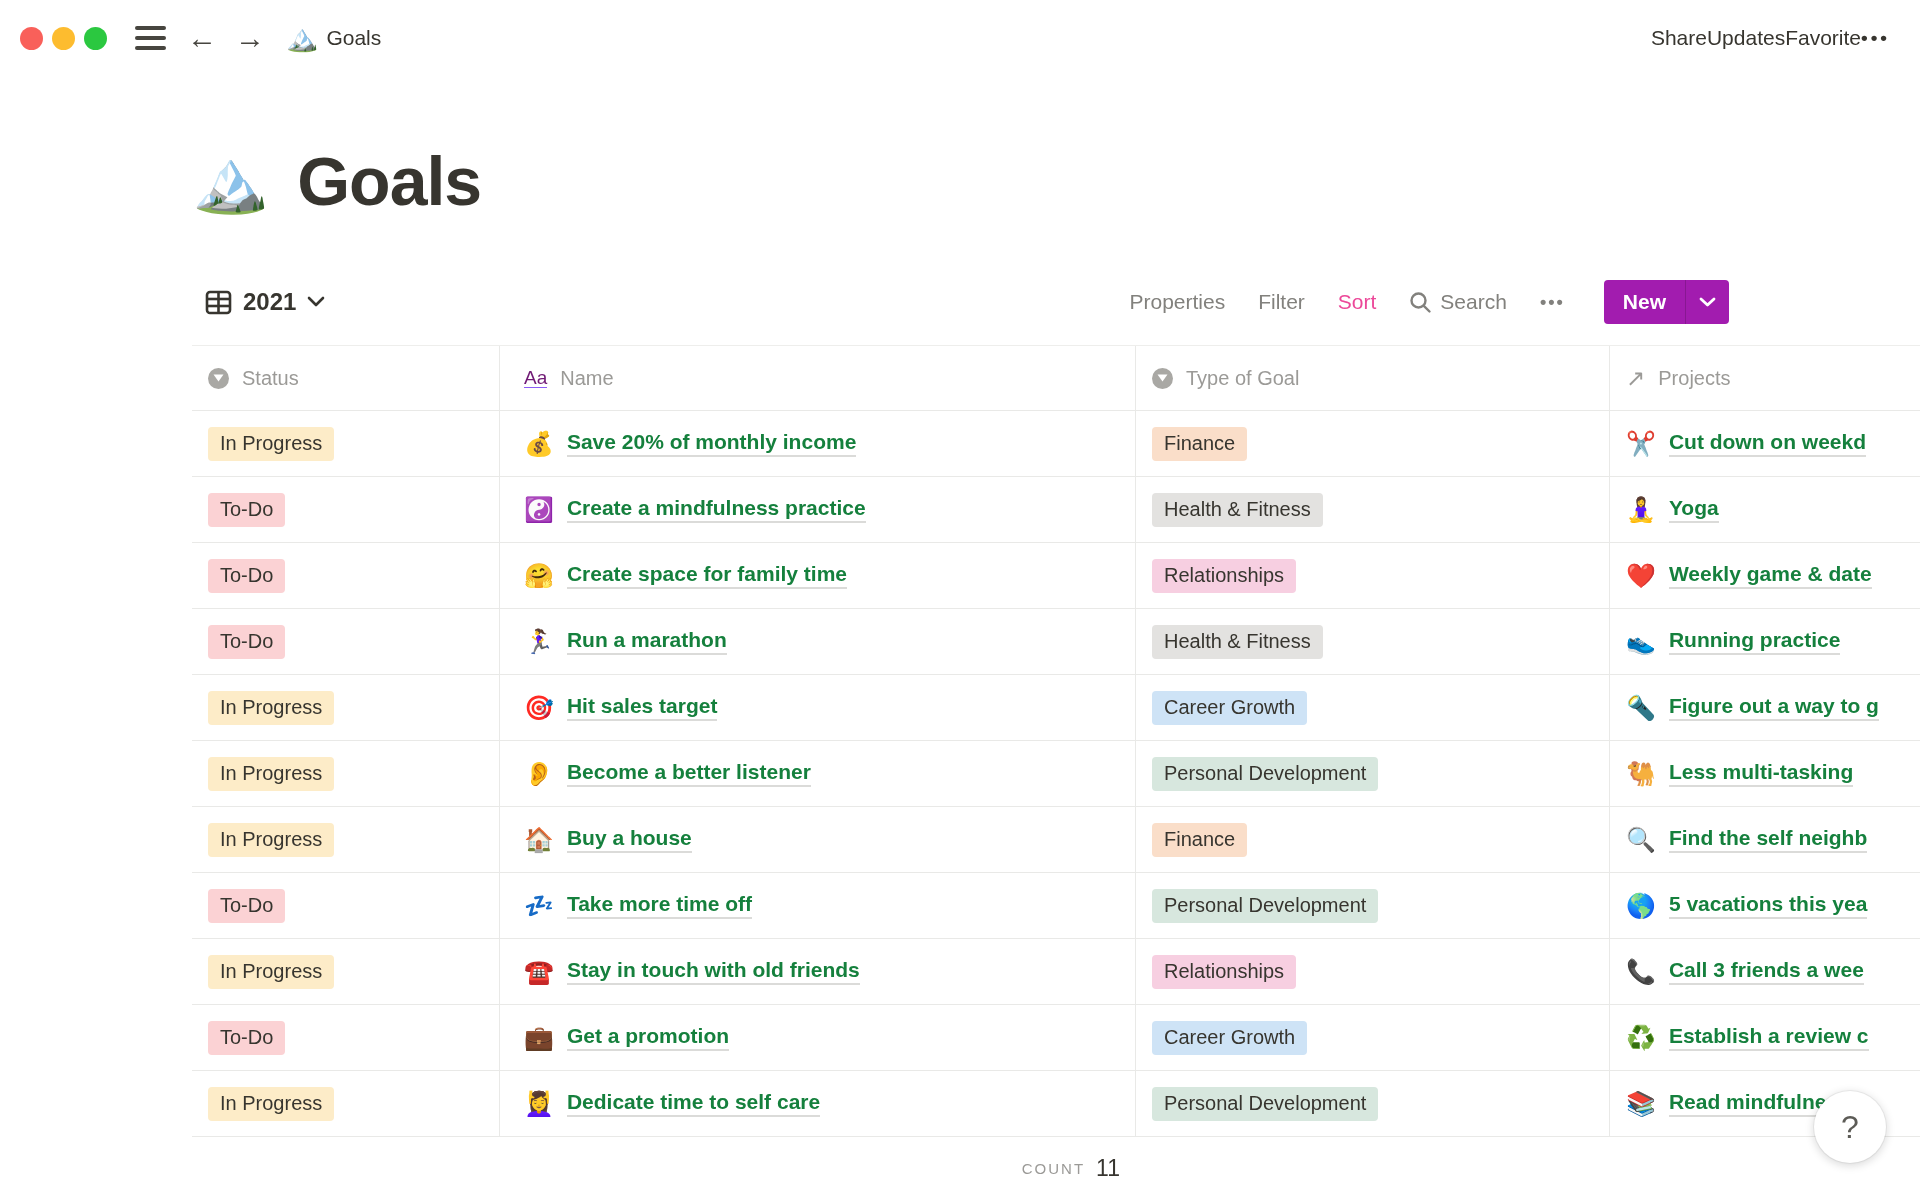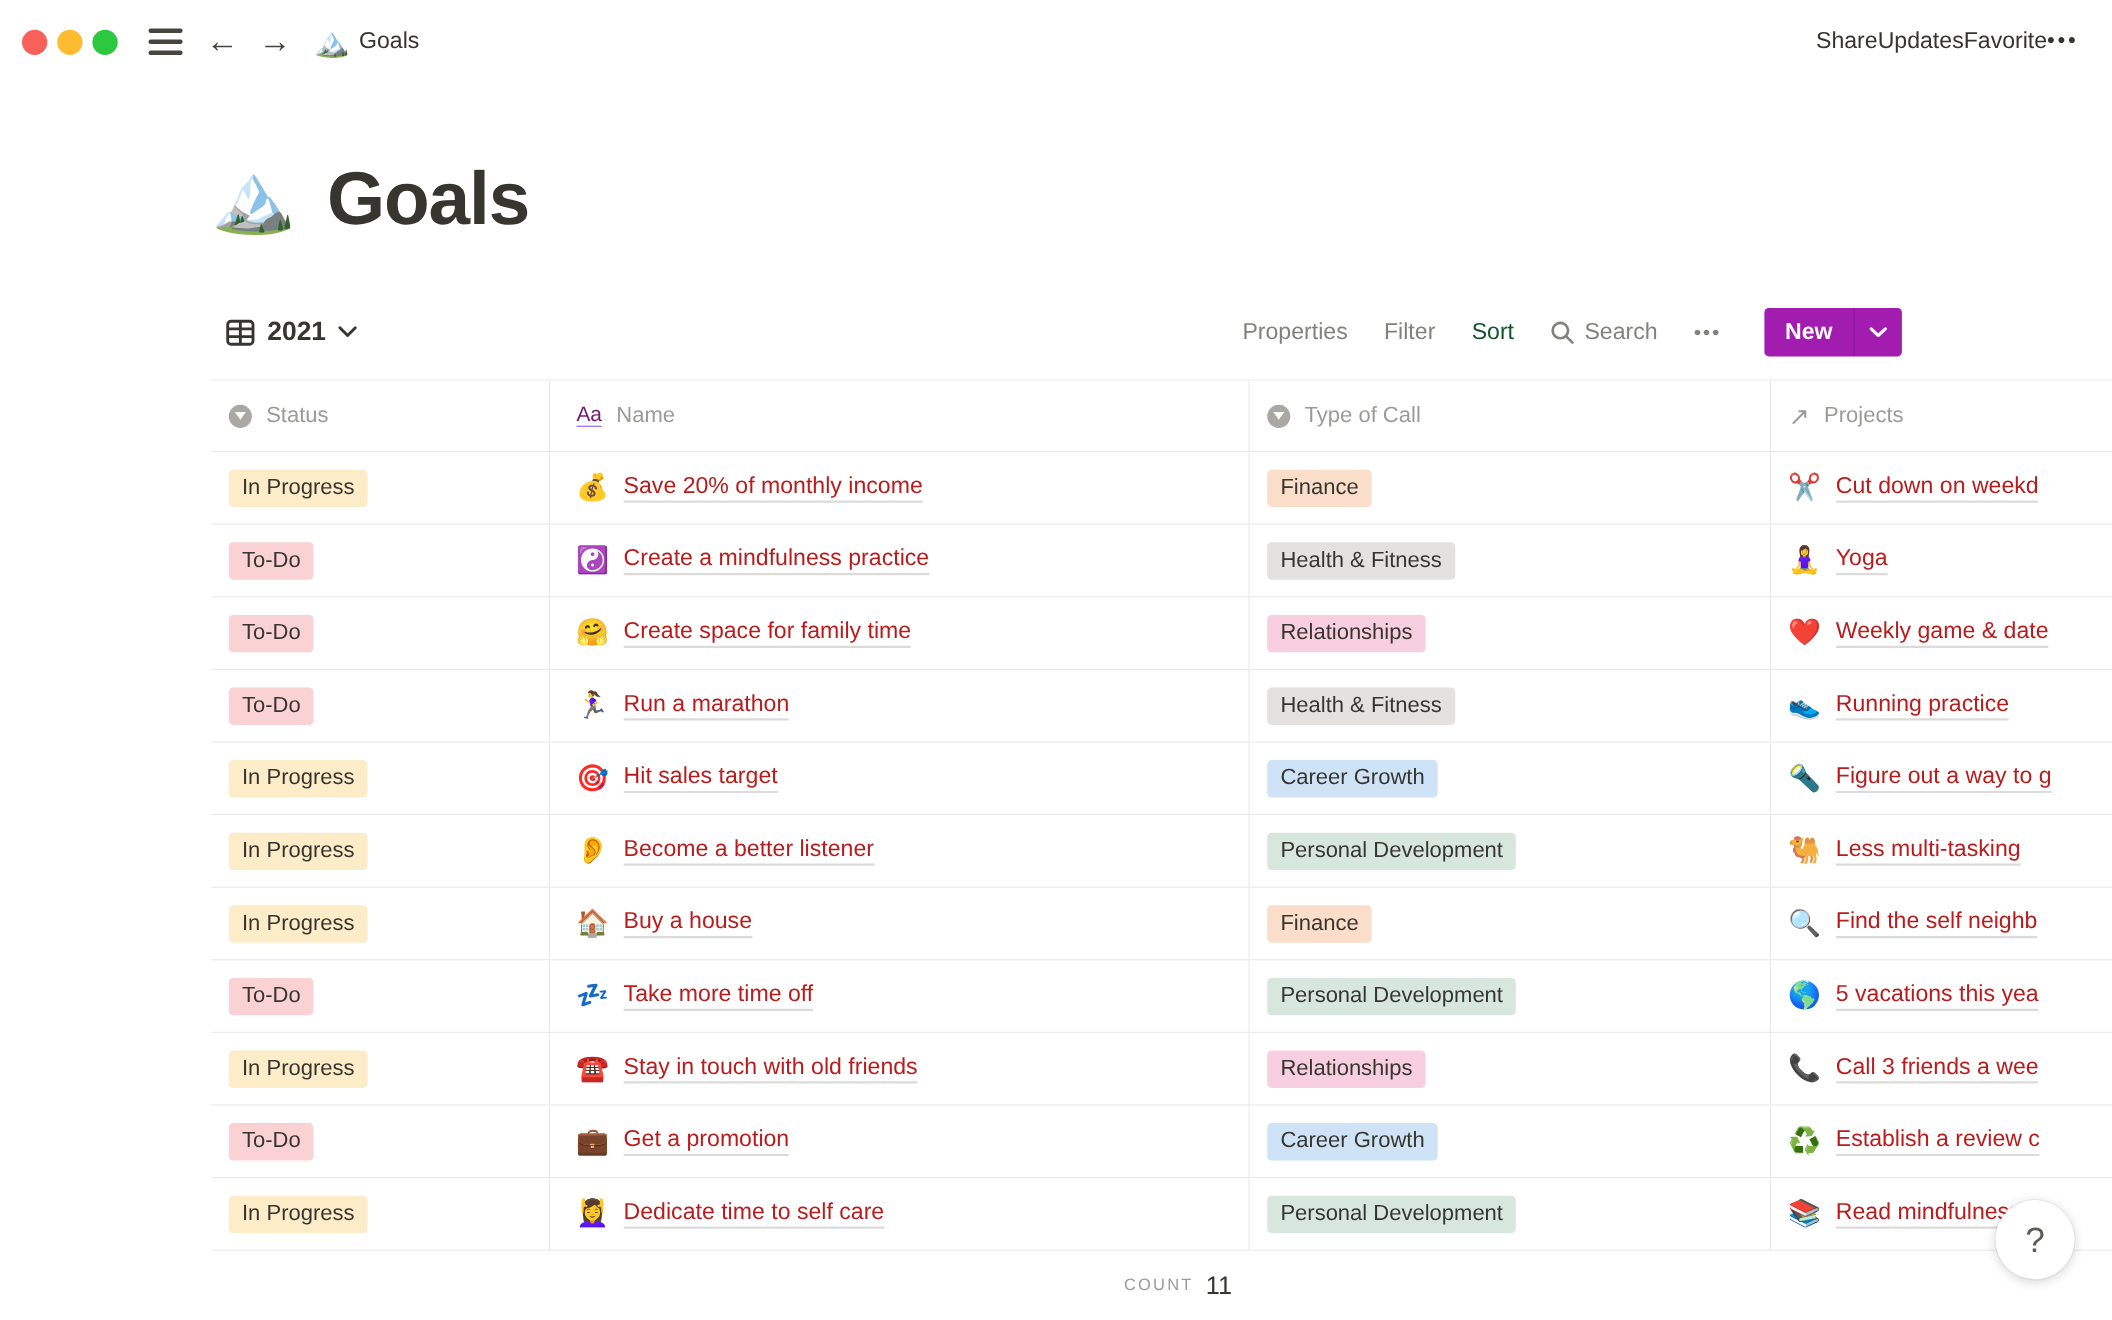--- a/index.html
+++ b/index.html
@@ -56,21 +56,21 @@
   .select-icon { width:21px; height:21px; border-radius:50%; background:#a9a8a4;
                  display:inline-flex; align-items:center; justify-content:center;
                  margin-right:13px; flex:none; }
   .title-icon { margin-right:13px; font-size:19px; line-height:1.05; color:#701a75;
                 border-bottom:1px solid #8b5cf6; flex:none; }
   .relation-icon { margin-right:13px; font-size:23px; color:#9b9a97; line-height:1; flex:none; }
 
   .badge { height:34px; display:inline-flex; align-items:center; padding:0 12px;
            border-radius:4px; font-size:20px; color:#37352f; flex:none; }
   .cell-emoji { font-size:24px; margin-right:13px; line-height:1; flex:none; }
-  .page-link { font-weight:400; font-size:21px; color:#b91c1c;
+  .page-link { font-weight:700; font-size:21px; color:#15803d;
                border-bottom:2px solid rgba(55,53,47,0.18); padding-bottom:1px; }
 
   .tfoot { display:flex; height:62px; }
   .tfoot .spacer { width:308px; }
   .count-cell { width:636px; display:flex; align-items:center; justify-content:flex-end;
                 padding-right:16px; }
   .count-label { font-size:15px; letter-spacing:2px; color:#9b9a97; margin-right:11px; }
   .count-value { font-size:23px; color:#37352f; }
 
   
@@ -122,21 +122,21 @@
       <line x1="13.5" y1="3" x2="13.5" y2="24" stroke="#37352f" stroke-width="2.6"></line>
     </svg>
     <span>2021</span>
     <svg width="18" height="12" viewBox="0 0 18 12">
       <polyline points="2,2 9,9 16,2" fill="none" stroke="#37352f" stroke-width="2.6" stroke-linecap="round" stroke-linejoin="round"></polyline>
     </svg>
   </div>
   <div class="toolbar-right">
     <span class="tb-link">Properties</span>
     <span class="tb-link">Filter</span>
-    <span class="tb-link" id="sort-link" style="color: #14532d;">Sort</span>
+    <span class="tb-link" id="sort-link" style="color: #ec4899;">Sort</span>
     <span class="search-group">
       <svg width="23" height="23" viewBox="0 0 23 23">
         <circle cx="9.5" cy="9.5" r="7" fill="none" stroke="#82817d" stroke-width="2.4"></circle>
         <line x1="14.8" y1="14.8" x2="20.5" y2="20.5" stroke="#82817d" stroke-width="2.4" stroke-linecap="round"></line>
       </svg>
       <span>Search</span>
     </span>
     <span style="letter-spacing:2px;font-size:18px;font-weight:bold;">•••</span>
     <span class="new-btn" id="new-btn" style="background: #a21caf;">
       <span class="new-main">New</span>
@@ -162,21 +162,21 @@
     <div class="cell c-name">
       <span class="title-icon">Aa</span>
       <span>Name</span>
     </div>
     <div class="cell c-type">
       <span class="select-icon">
         <svg width="11" height="8" viewBox="0 0 11 8">
             <polygon points="0.5,0.5 10.5,0.5 5.5,7.5" fill="#ffffff"></polygon>
           </svg>
       </span>
-      <span>Type of Call</span>
+      <span>Type of Goal</span>
     </div>
     <div class="cell c-projects">
       <span class="relation-icon">↗</span>
       <span>Projects</span>
     </div>
   </div>
 
   <div id="table-body">
       <div class="trow">
         <div class="cell c-status">

